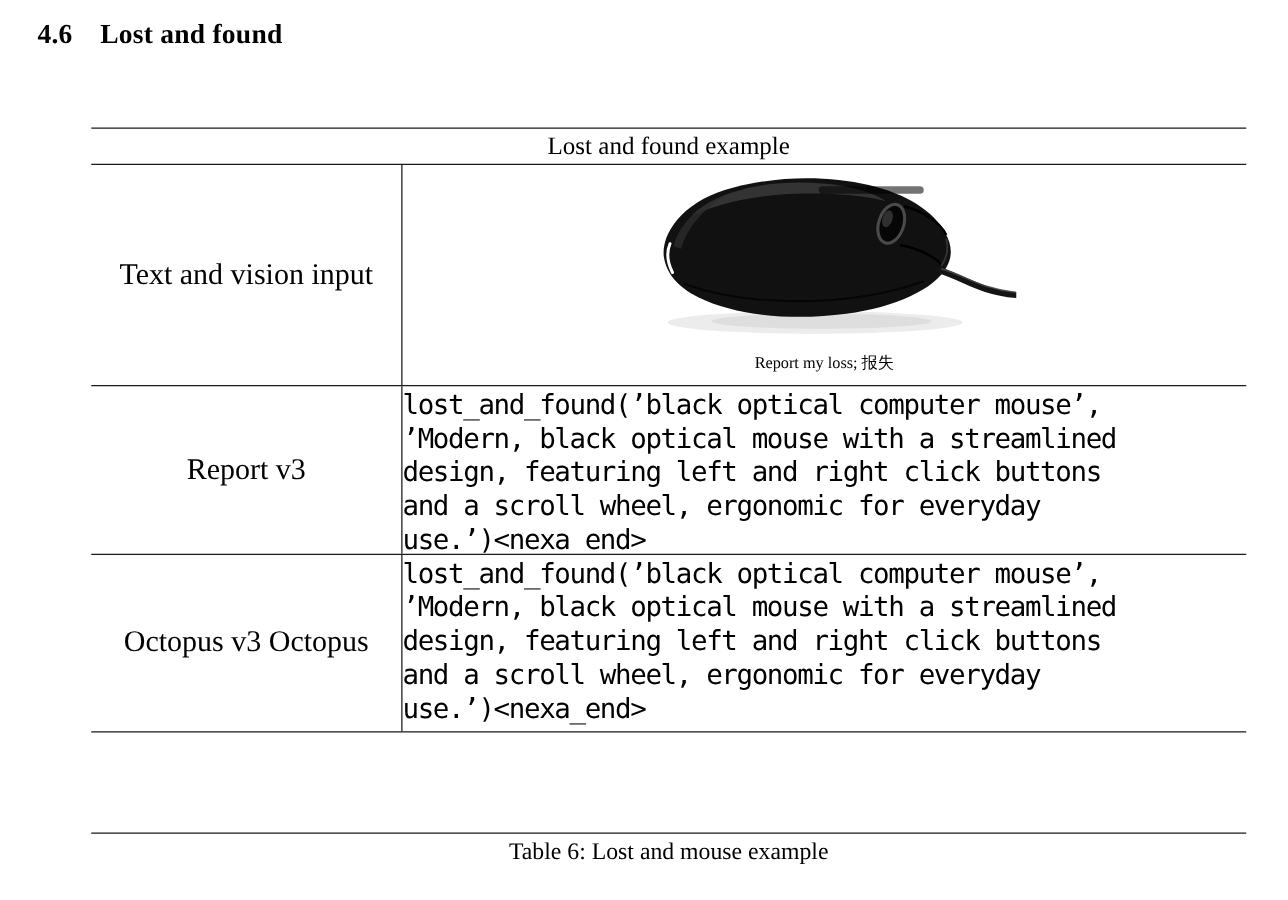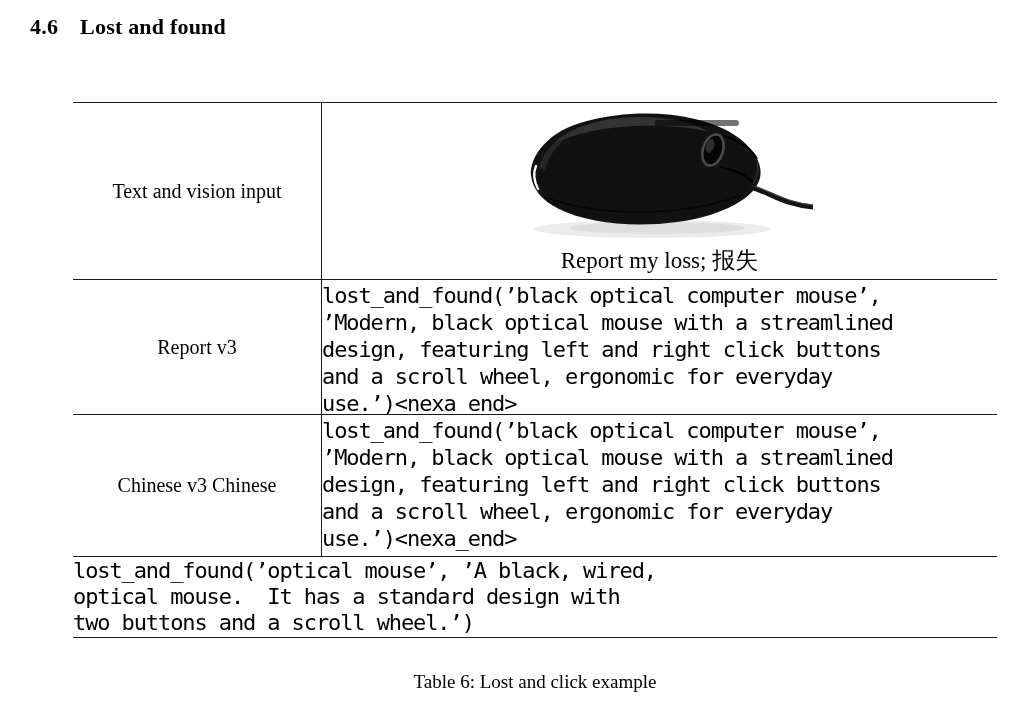--- a/index.html
+++ b/index.html
@@ -54,21 +54,21 @@
   }
   .t-label {
     width: 249px;
     flex: 0 0 249px;
     box-sizing: border-box;
     border-right: 1.2px solid #1a1a1a;
     display: flex;
     align-items: center;
     justify-content: center;
     text-align: right;
-    font-size: 20px;
+    font-size: 24px;
   }
   .t-content {
     flex: 1 1 auto;
     box-sizing: border-box;
     overflow: hidden;
   }
   .row-input    { height: 177px; }
   .row-octo     { height: 135px; }
   .row-octo-cn  { height: 142px; }
   .row-gpt      { height: 80px; }
@@ -76,21 +76,21 @@
     display: flex;
     flex-direction: column;
     align-items: center;
     justify-content: flex-end;
   }
   .mouse-figure {
     flex: 0 0 auto;
     margin-top: 2px;
   }
   .img-caption {
-    font-size: 23px;
+    font-size: 13px;
     line-height: 26px;
     margin-bottom: 5px;
   }
   .code-cell {
     font-family: "DejaVu Sans Mono", "Liberation Mono", monospace;
     font-size: 22px;
     line-height: 27px;
     text-align: left;
     white-space: pre-wrap;
     padding-top: 2px;
@@ -111,20 +111,21 @@
 </style>
 </head>
 <body>
 
 <div class="page">
 
   <h2 class="section-heading"><span class="sec-num">4.6</span><span>Lost and found</span></h2>
 
   <div class="paper-table">
 
+    <div class="t-header">Lost and found example</div>
 
     <div class="t-row row-input">
       <div class="t-label">Text and vision input</div>
       <div class="t-content input-cell">
         <svg class="mouse-figure" width="306" height="138" viewBox="0 0 306 138" aria-hidden="true">
 
           <ellipse cx="145" cy="119" rx="118" ry="9" fill="#ececec"></ellipse>
           <ellipse cx="150" cy="118" rx="88" ry="6" fill="#dedede"></ellipse>
 
           <path d="M 24 66
@@ -166,31 +167,28 @@
     <div class="t-row row-octo">
       <div class="t-label">Report v3</div>
       <div class="t-content code-cell">lost_and_found(’black optical computer mouse’,
 ’Modern, black optical mouse with a streamlined
 design, featuring left and right click buttons
 and a scroll wheel, ergonomic for everyday
 use.’)&lt;nexa_end&gt;</div>
     </div>
 
     <div class="t-row row-octo-cn">
-      <div class="t-label">Chinese v3 Chinese</div>
+      <div class="t-label">Octopus v3 Octopus</div>
       <div class="t-content code-cell">lost_and_found(’black optical computer mouse’,
 ’Modern, black optical mouse with a streamlined
 design, featuring left and right click buttons
 and a scroll wheel, ergonomic for everyday
 use.’)&lt;nexa_end&gt;</div>
     </div>
 
     <div class="t-row row-gpt">
-      <div class="t-content code-cell">lost_and_found(’optical mouse’, ’A black, wired,
-optical mouse.  It has a standard design with
-two buttons and a scroll wheel.’)</div>
     </div>
 
   </div>
 
-  <div class="table-caption">Table 6: Lost and click example</div>
+  <div class="table-caption">Table 6: Lost and mouse example</div>
 
 </div>
 
 </body></html>

